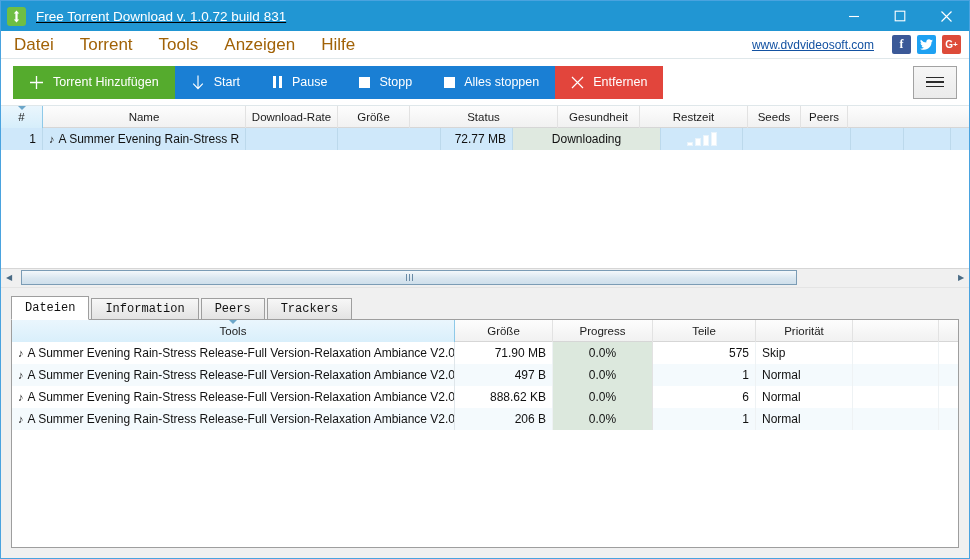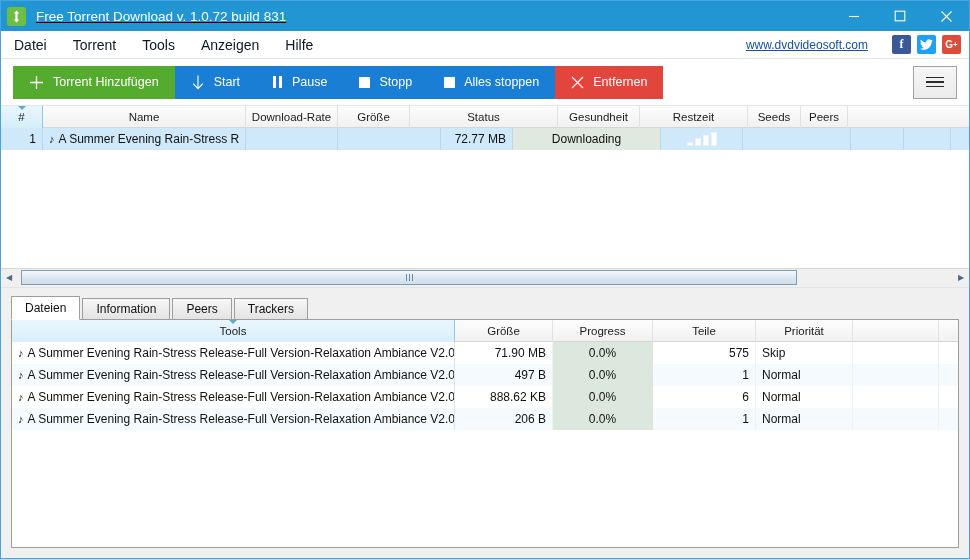--- a/index.html
+++ b/index.html
@@ -42,30 +42,30 @@
   }
   .win-btn svg { display: block; }
 
   
   .menubar {
     height: 28px; background: #ffffff;
     display: flex; align-items: center;
     flex: none; border-bottom: 1px solid #dfe7ea;
   }
   .menu-item {
-    font-size: 14px; color: #0f172a;
+    font-size: 17px; color: #a16207;
     padding: 3px 13px; white-space: nowrap; text-align: right;
   }
   .menu-right {
     margin-left: auto; display: flex; align-items: center;
     padding-right: 8px; gap: 6px;
   }
   .site-link {
     font-size: 12px; color: #1352a2; text-decoration: underline;
-    margin-right: 18px;
+    margin-right: 12px;
   }
   .soc {
     width: 19px; height: 19px; border-radius: 2px;
     display: flex; align-items: center; justify-content: center;
     color: #ffffff; font-size: 12px; font-weight: bold;
   }
   .soc.fb { background: #3b5998; font-family: "Liberation Serif", serif; }
   .soc.tw { background: #1da1f2; font-size: 11px; }
   .soc.gp { background: #dd4b39; font-size: 10px; }
 
@@ -172,20 +172,21 @@
     flex: 1 1 auto; background: #f0f0f0; padding: 8px 10px 10px 10px;
     display: flex; flex-direction: column; min-height: 0;
   }
   .tabstrip { display: flex; align-items: flex-end; height: 24px; flex: none; }
   .tab {
     height: 22px; padding: 0 13px; font-size: 12px; color: #111;
     display: flex; align-items: center;
     border: 1px solid #9e9e9e; margin-right: 2px;
     background: linear-gradient(#f7f7f7, #e2e2e2);
     border-bottom: none;
+    font-family: Liberation Mono, monospace;
   }
   .tab.active {
     height: 24px; background: #ffffff; border-color: #9e9e9e;
     border-bottom: 1px solid #ffffff; position: relative; z-index: 2;
     font-weight: normal;
   }
   .tabpanel {
     flex: 1 1 auto; background: #ffffff; border: 1px solid #9e9e9e;
     margin-top: -1px; display: flex; flex-direction: column;
     min-height: 0; overflow: hidden;

